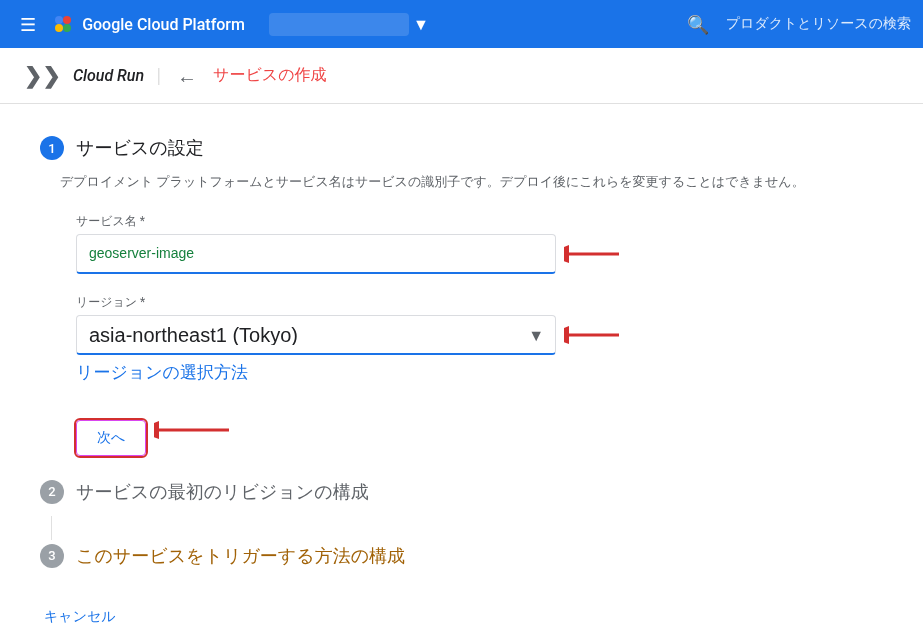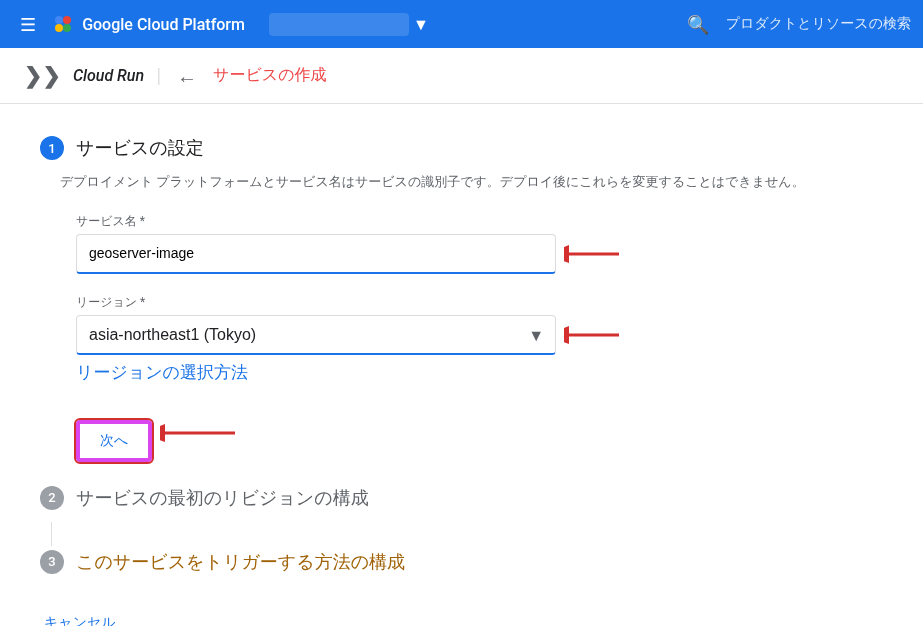--- a/index.html
+++ b/index.html
@@ -170,36 +170,36 @@
       display: block;
     }
 
     .form-input {
       width: 480px;
       height: 40px;
       border: 1px solid #dadce0;
       border-radius: 4px;
       padding: 8px 12px;
       font-size: 14px;
-      color: #000000;
+      color: #15803d;
       outline: none;
       border-bottom: 2px solid #1a73e8;
     }
 
     .form-select-wrapper {
       position: relative;
       width: 480px;
     }
     .form-select {
       width: 100%;
       height: 40px;
       border: 1px solid #dadce0;
       border-radius: 4px;
       padding: 8px 12px;
-      font-size: 16px;
+      font-size: 20px;
       color: #202124;
       outline: none;
       appearance: none;
       background: #fff;
       cursor: pointer;
       border-bottom: 2px solid #1a73e8;
     }
     .select-arrow {
       position: absolute;
       right: 12px;
@@ -214,21 +214,21 @@
       color: #1a73e8;
       font-size: 17px;
       text-decoration: none;
       display: inline-block;
       margin-top: 6px;
       text-align: center;
     }
 
     .next-button {
       background: #fff;
-      border: 4px solid #d946ef;
+      border: 1px solid #d946ef;
       border-radius: 4px;
       padding: 8px 20px;
       font-size: 14px;
       color: #1a73e8;
       cursor: pointer;
       font-weight: 500;
       margin-top: 16px;
       outline: 2px solid #d32f2f;
     }
 

